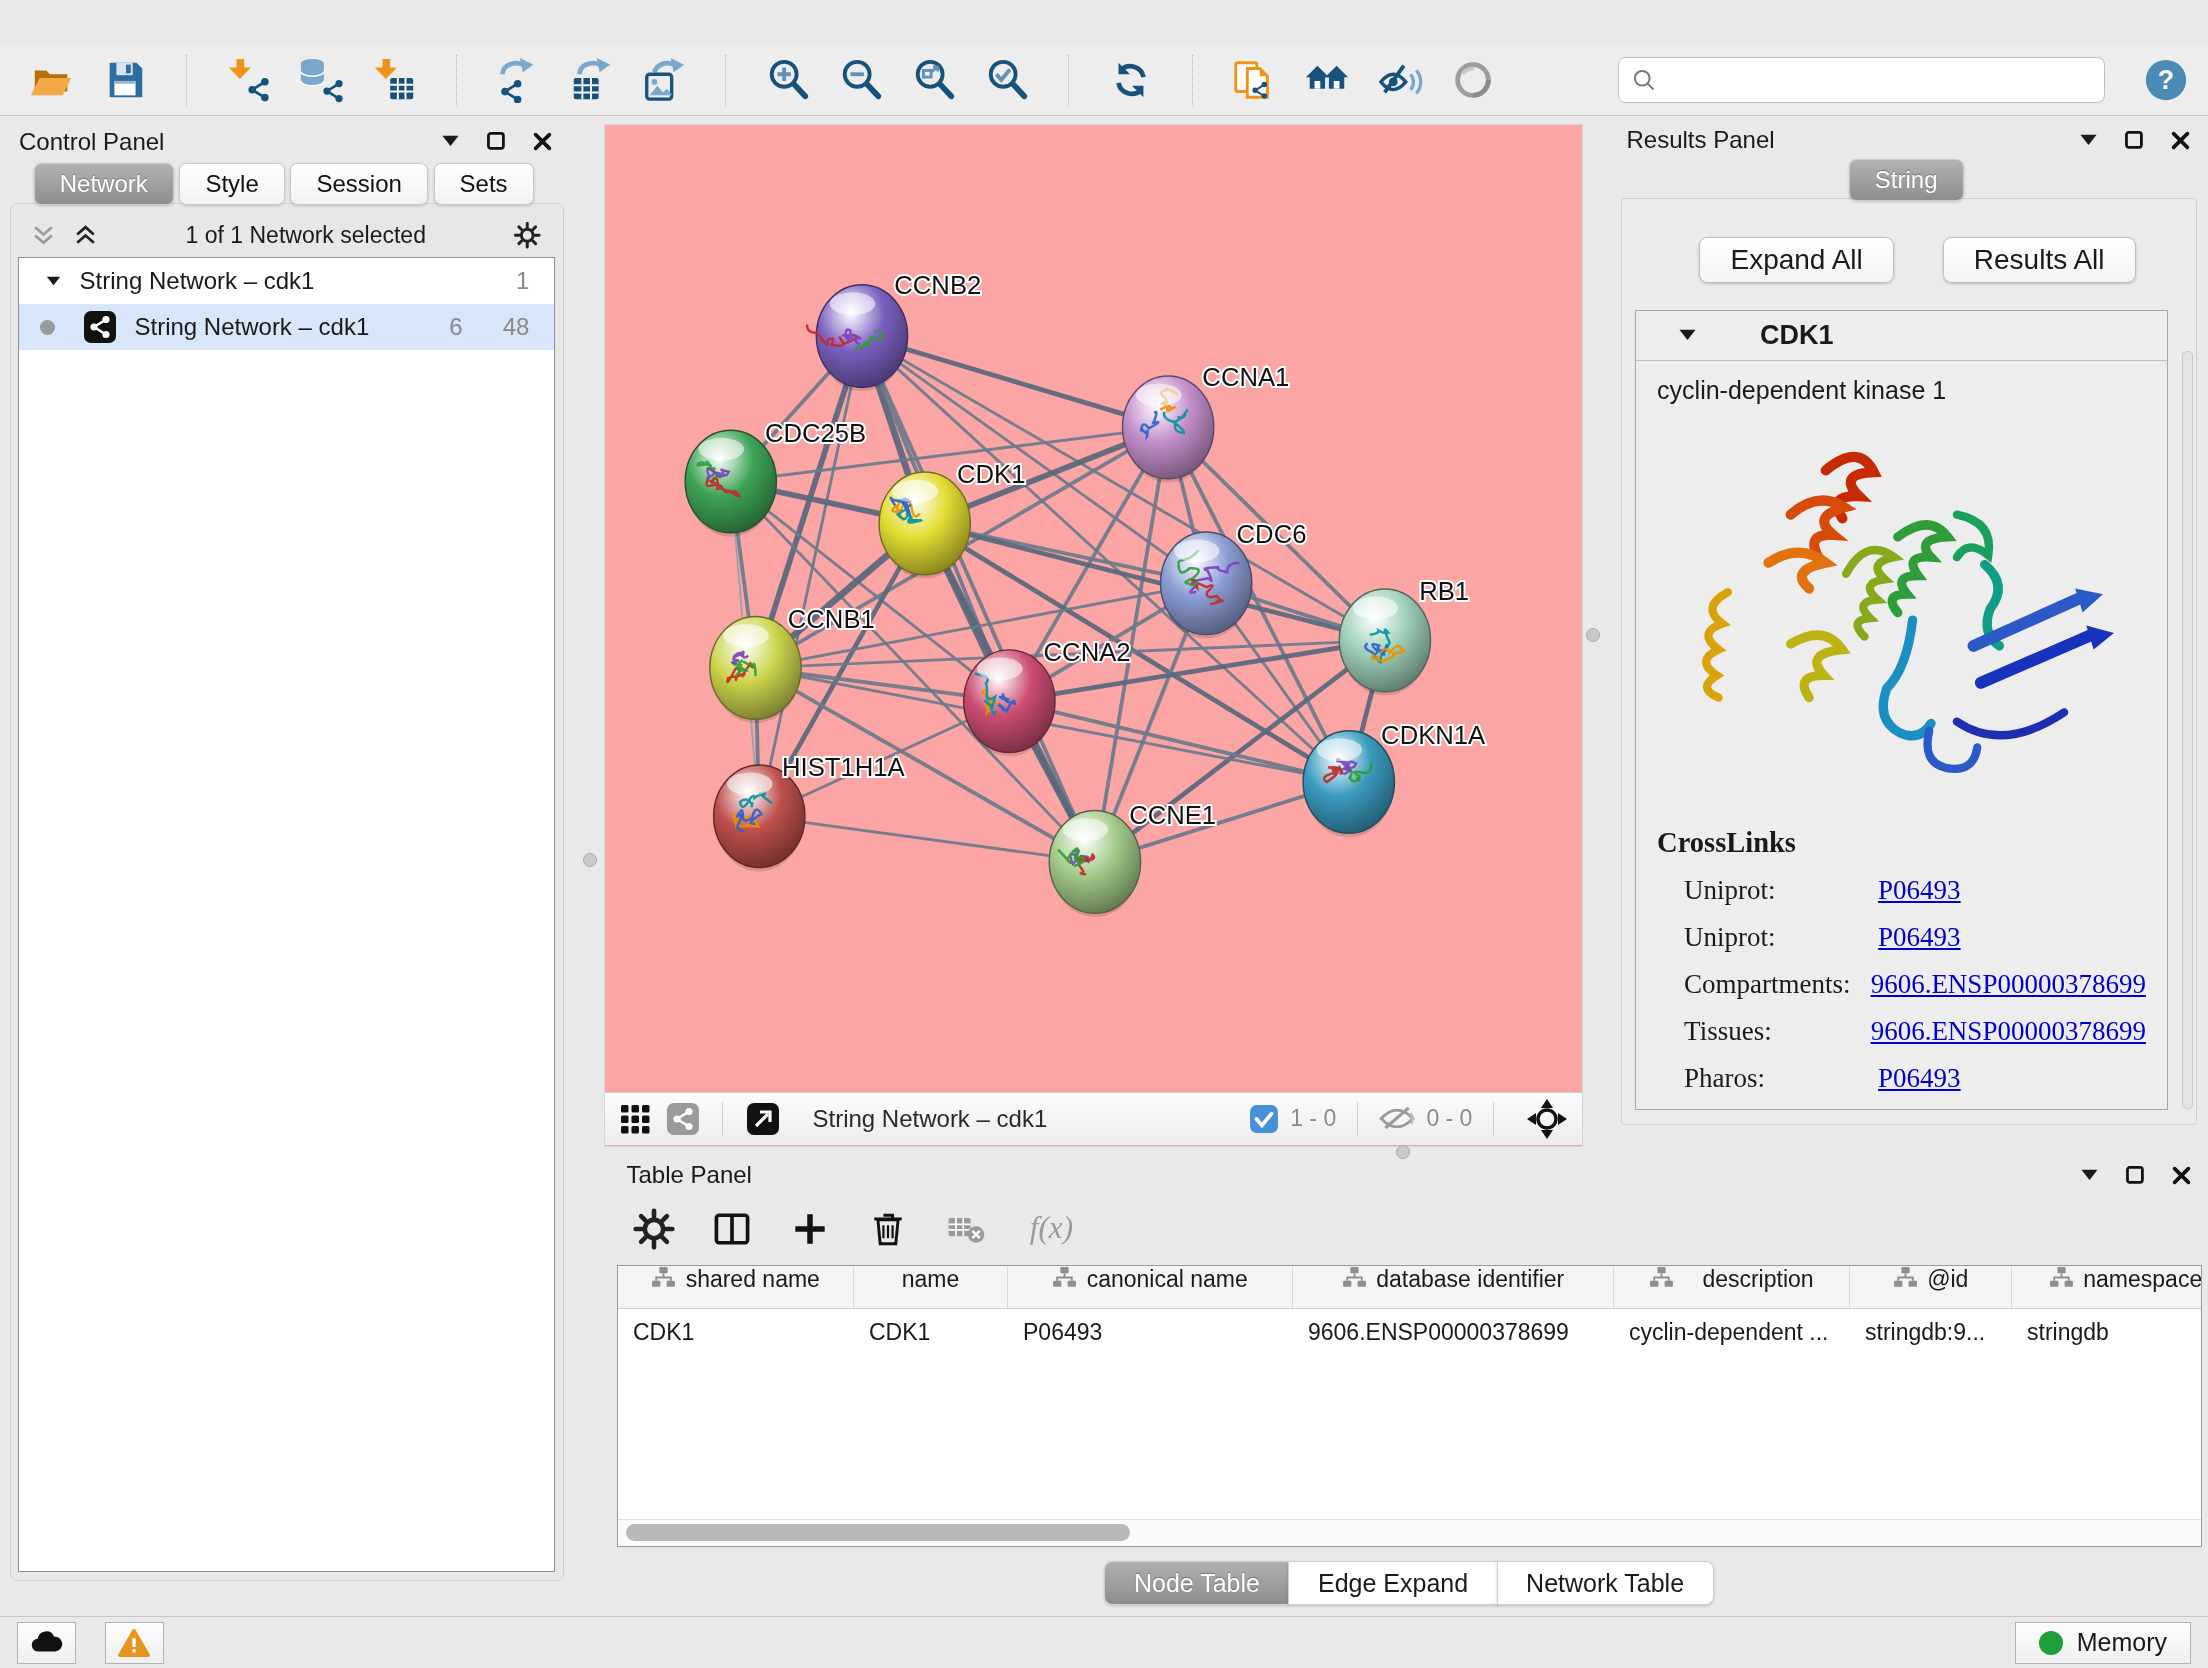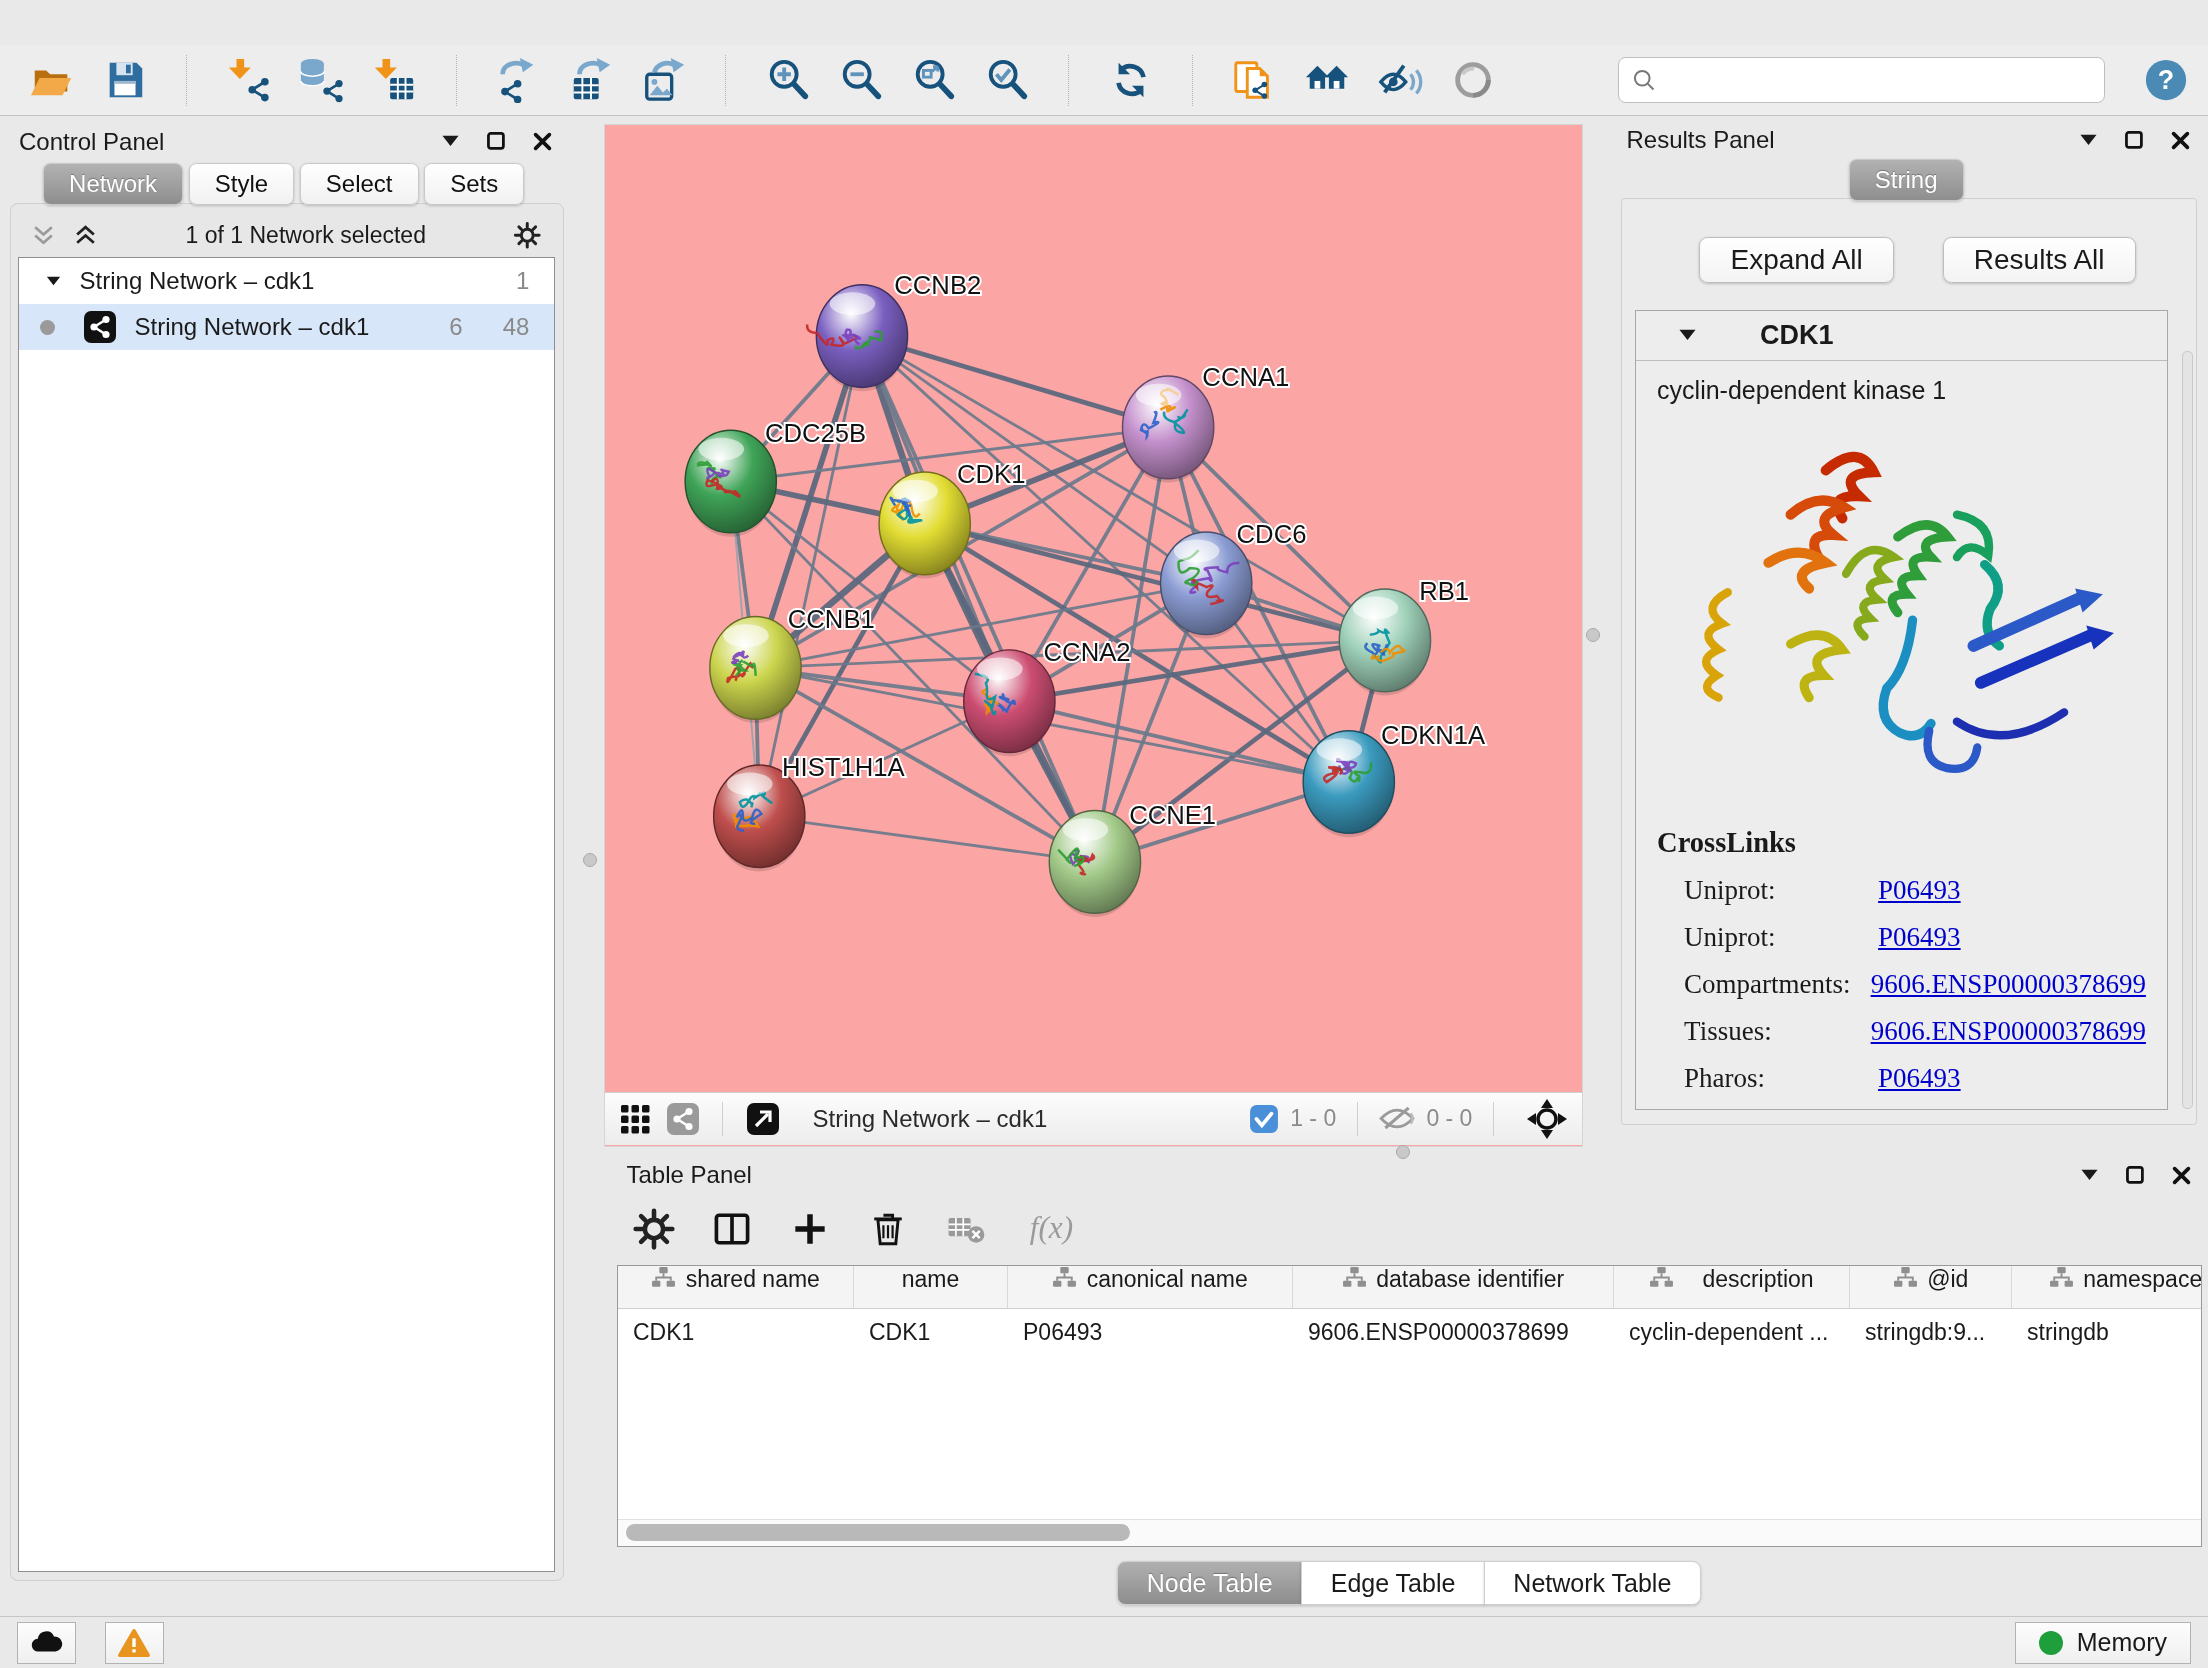--- a/index.html
+++ b/index.html
@@ -358,21 +358,21 @@
           <span class="ph-ic">
               <svg viewBox="0 0 20 20">
                 <path d="M4 4l12 12M16 4L4 16" stroke="#111" stroke-width="3.2" stroke-linecap="round"></path>
               </svg>
             </span>
         </span>
       </div>
       <div id="cp-tabs">
           <div class="tab selected">Network</div>
           <div class="tab">Style</div>
-          <div class="tab">Select</div>
+          <div class="tab">Session</div>
           <div class="tab">Sets</div>
         </div>
       <div id="cp-body">
         <div id="cp-statusrow">
           <span class="chev">
               <svg viewBox="0 0 24 24">
                 <g fill="none" stroke="#9a9a9a" stroke-width="2.6">
                   <path d="M4 4l8 7 8-7M4 12l8 7 8-7"></path>
                 </g>
               </svg>
@@ -950,21 +950,21 @@
             <div class="td" style="width: 162px;">stringdb:9...</div>
             <div class="td" style="width: 228px;">stringdb</div>
           </div>
         <div id="tp-filler"></div>
         <div id="tp-hscroll">
           <span id="tp-thumb"></span>
         </div>
       </div>
       <div id="tp-tabs">
           <div class="btab selected">Node Table</div>
-          <div class="btab">Edge Table</div>
+          <div class="btab">Edge Expand</div>
           <div class="btab">Network Table</div>
         </div>
     </section>
 
   </div>
 
   <div id="statusbar">
     <span class="sb-btn">
       <span class="sb-ic">
           <svg viewBox="0 0 48 40">

